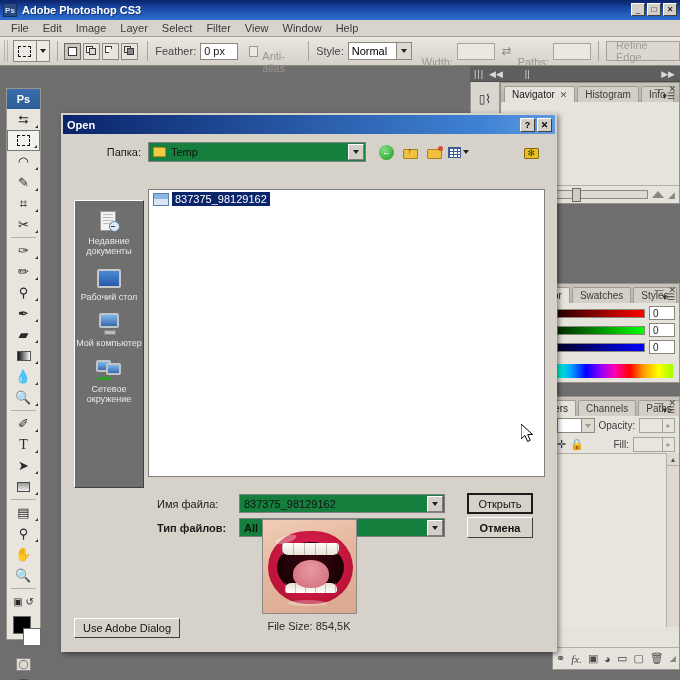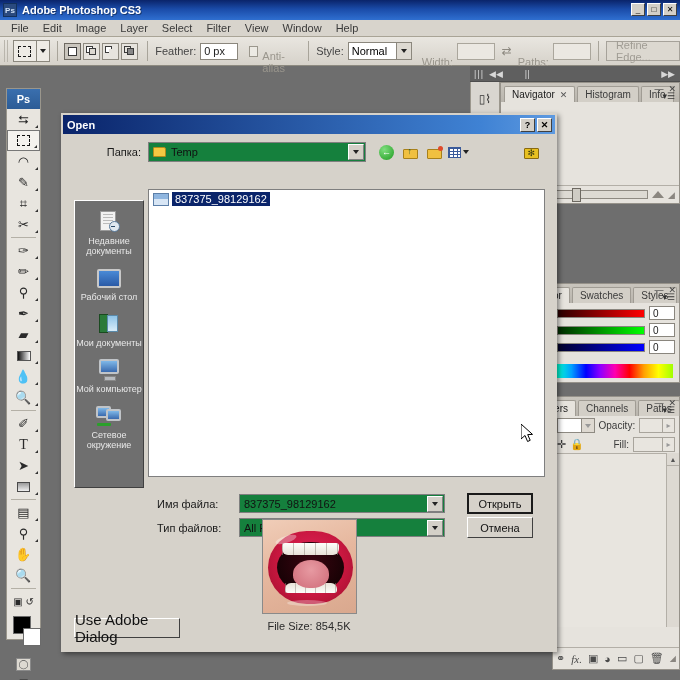--- a/index.html
+++ b/index.html
@@ -261,21 +261,21 @@
 
   #preview-wrap { position:absolute; left:0; right:0; top:385px; text-align:center; }
   #thumb {
     width:95px;height:95px; margin:0 auto; border:1px solid #8a8a8a; overflow:hidden; position:relative;
     background:#e8c9b8;
   }
   #filesize { margin-top:6px; font-size:11px; color:#2a2a2a; }
   #adobe-dialog-btn {
     position:absolute; left:11px; bottom:12px; width:106px; height:20px;
     background:#d6d2ca; border:1px solid #fff; border-right-color:#404040; border-bottom-color:#404040;
-    display:flex; align-items:center; justify-content:center; font-size:15px; color:#111;
+    display:flex; align-items:center; justify-content:center; font-size:11px; color:#111;
   }
 
   
   #cursor { position:absolute; left:521px; top:424px; width:14px; height:20px; pointer-events:none; }
 
   .doc-area {
     position:absolute; left:47px; top:72px; width:420px; height:600px;
     background:#6e6e6e;
   }
 </style>
@@ -614,29 +614,20 @@
           <div class="pl">Недавние документы</div>
         </div>
 
         <div class="place">
           <div class="pi">
             <div style="width:24px;height:19px;background:linear-gradient(to bottom,#4a8ad6,#2a5aa6);border:2px solid #c8c8c8;border-radius:2px;"></div>
           </div>
           <div class="pl">Рабочий стол</div>
         </div>
 
-        <div class="place">
-          <div class="pi">
-            <div style="position:relative;width:24px;height:24px;">
-              <div style="position:absolute;left:2px;top:2px;width:9px;height:19px;background:#2a7a3a;border:1px solid #1a4a20;"></div>
-              <div style="position:absolute;left:10px;top:3px;width:11px;height:17px;background:linear-gradient(to bottom,#8fc4e8,#d8ecf8);border:1px solid #5a8aaa;"></div>
-            </div>
-          </div>
-          <div class="pl">Мои документы</div>
-        </div>
 
         <div class="place">
           <div class="pi">
             <div style="position:relative;width:26px;height:22px;">
               <div style="position:absolute;left:3px;top:0;width:20px;height:15px;background:linear-gradient(to bottom,#7fb8e8,#3a6aae);border:2px solid #c0c4c8;border-radius:2px;"></div>
               <div style="position:absolute;left:8px;bottom:0;width:12px;height:5px;background:#b8bcc0;border:1px solid #888;"></div>
             </div>
           </div>
           <div class="pl">Мой компьютер</div>
         </div>
@@ -664,21 +655,21 @@
         <div class="lab" style="padding-left:0;width:82px;text-align:left;margin-left:84px;">Имя файла:</div>
         <div class="combo" style="width:206px;height:19px;">
           <span>837375_98129162</span>
           <div class="dd">
               <div class="caret-d"></div>
             </div>
         </div>
         <div class="dbtn default" style="margin-left:22px;">Открыть</div>
       </div>
 
-      <div class="row-field" style="position:absolute;left:0;top:376px;width:100%;">
+      <div class="row-field" style="position:absolute;left:0;top:376px;width:100%;font-weight:bold;">
         <div class="lab" style="padding-left:0;width:82px;text-align:left;margin-left:84px;">Тип файлов:</div>
         <div class="combo" style="width:206px;height:19px;">
           <span>All Formats</span>
           <div class="dd">
               <div class="caret-d"></div>
             </div>
         </div>
         <div class="dbtn" style="margin-left:22px;">Отмена</div>
       </div>
 

